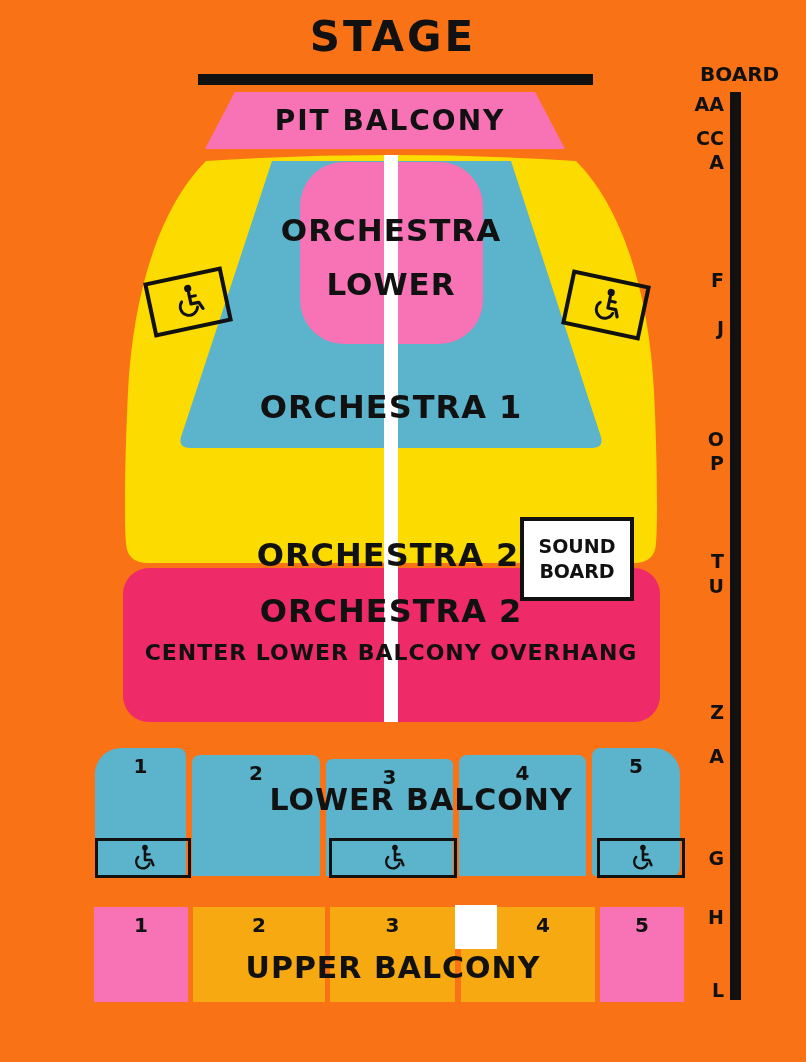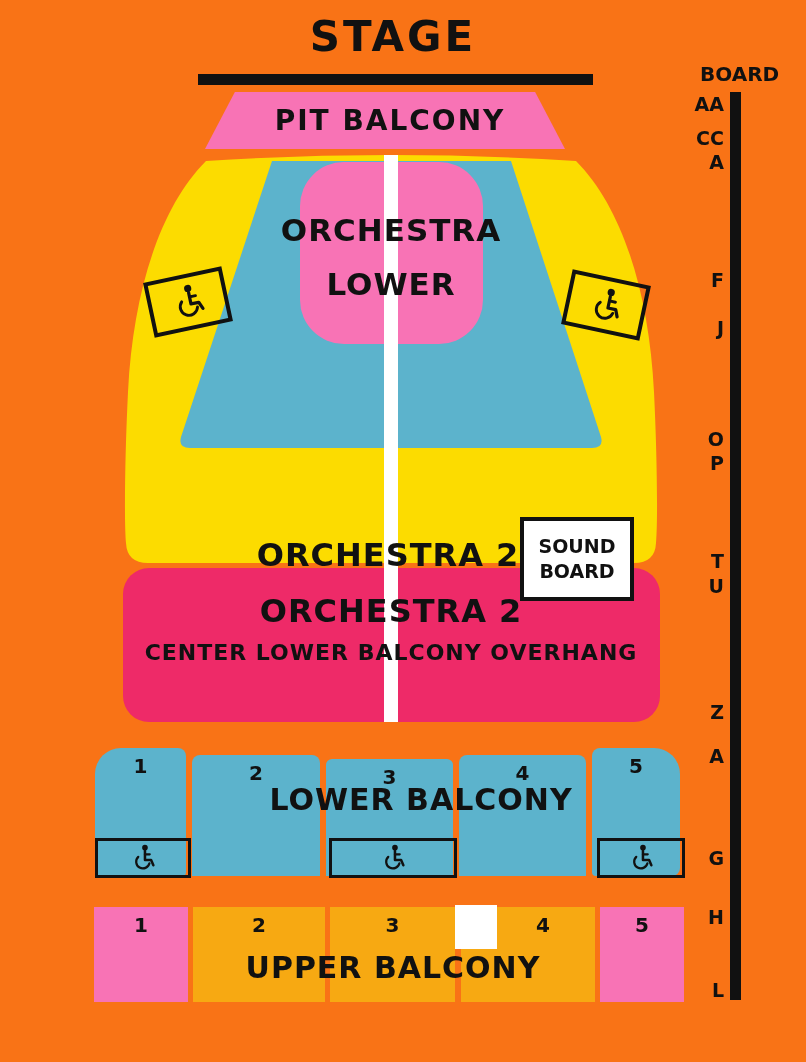--- a/index.html
+++ b/index.html
@@ -71,20 +71,21 @@
     </svg>
   </div>
 
   <div class="abs soundboard" style="left:520px;top:469px;width:106px;height:76px;z-index:4;margin-top:48px;">
     <span>SOUND</span>
     <span>BOARD</span>
   </div>
 
   <div class="abs lbl big-label" style="left:391px;top:212px;transform:translateX(-50%);z-index:5;font-size:31px;">ORCHESTRA</div>
   <div class="abs lbl big-label" style="left:391px;top:266px;transform:translateX(-50%);z-index:5;font-size:31px;">LOWER</div>
+  <div class="abs lbl" style="left:391px;top:388px;font-size:32px;letter-spacing:1px;transform:translateX(-50%);z-index:5;">ORCHESTRA 1</div>
   <div class="abs lbl" style="left:388px;top:492px;font-size:32px;letter-spacing:1px;transform:translateX(-50%);z-index:5;margin-top:44px;">ORCHESTRA 2</div>
   <div class="abs lbl" style="left:391px;top:592px;font-size:32px;letter-spacing:1px;transform:translateX(-50%);z-index:5;">ORCHESTRA 2</div>
   <div class="abs lbl" style="left:391px;top:640px;font-size:22px;letter-spacing:1px;transform:translateX(-50%);z-index:5;">CENTER LOWER BALCONY OVERHANG</div>
 
   <div class="abs lb-sec" style="left:95px;top:748px;width:91px;height:128px;border-radius:26px 8px 4px 4px;z-index:2;">
     <span class="sec-num">1</span>
   </div>
   <div class="abs lb-sec" style="left:192px;top:755px;width:128px;height:121px;border-radius:8px 8px 0 0;z-index:2;">
     <span class="sec-num">2</span>
   </div>

